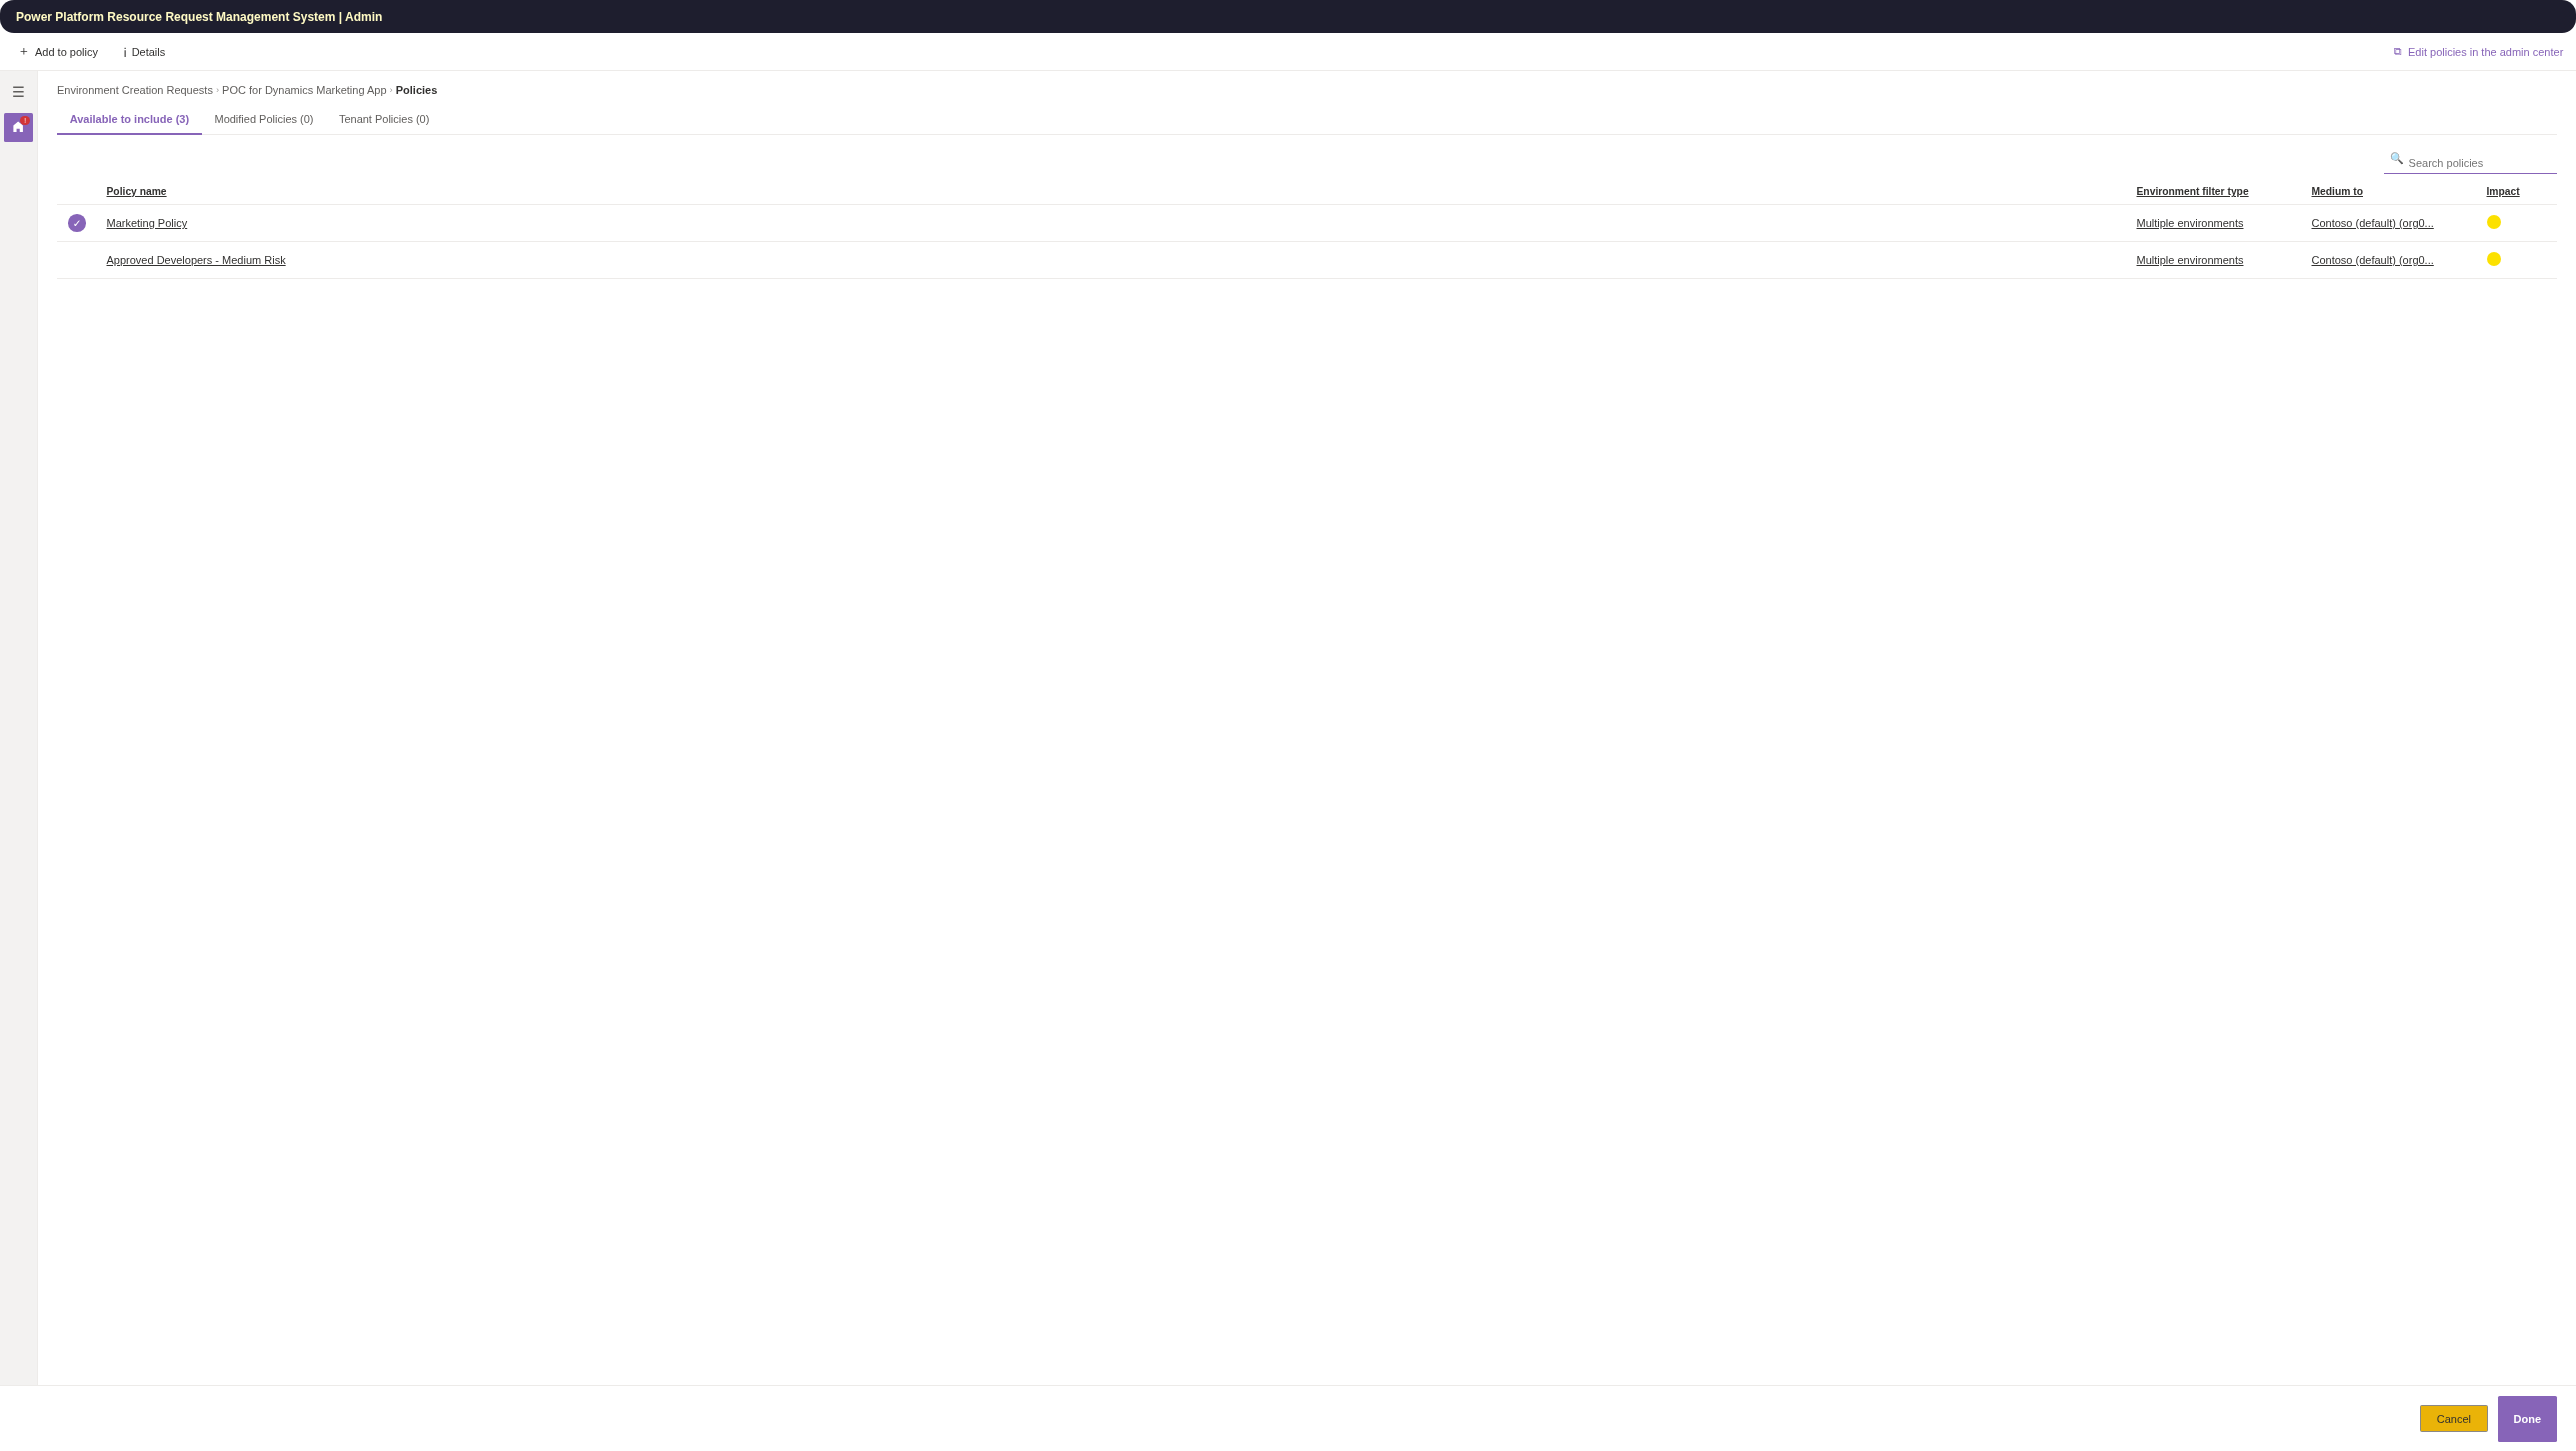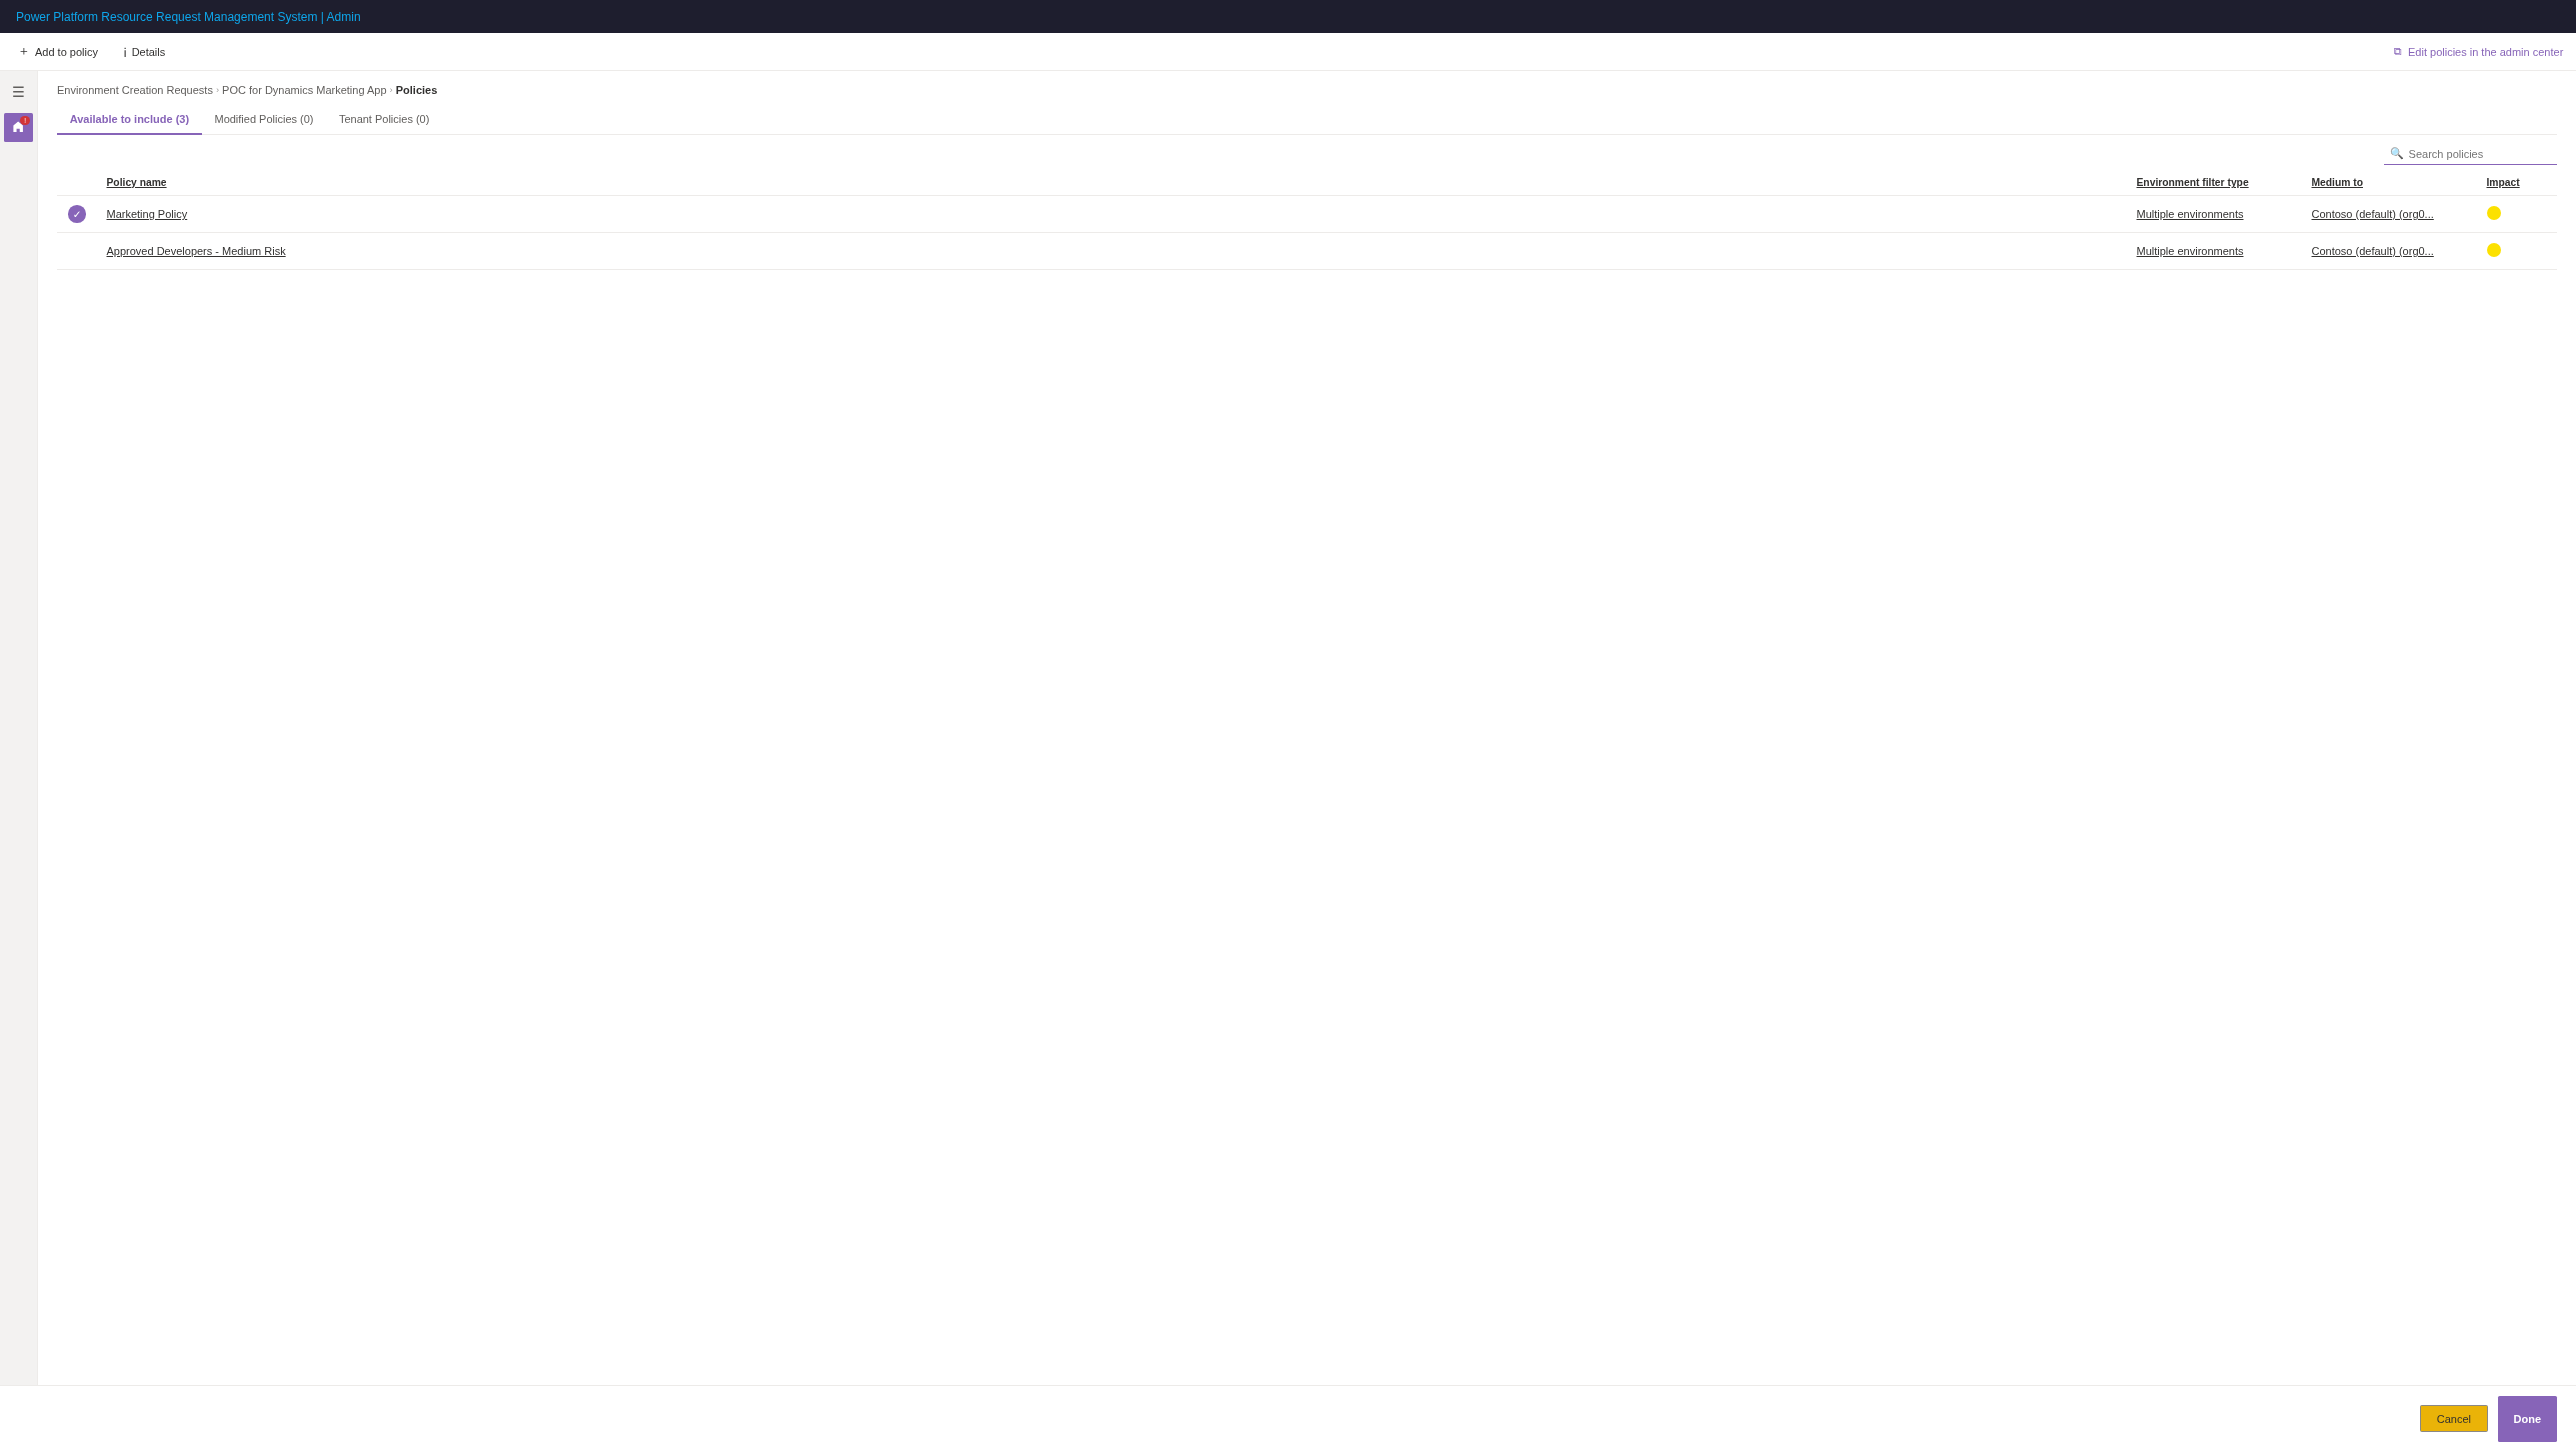--- a/index.html
+++ b/index.html
@@ -1,25 +1,26 @@
 <!DOCTYPE html>
 <html style="font-size:12.7px"><head>
   <meta charset="utf-8">
   <style>
     * { box-sizing: border-box; margin: 0; padding: 0; }
     body { font-family: 'Segoe UI', sans-serif; font-size: 11px; color: #323130; background: #fff; height: 100vh; display: flex; flex-direction: column; }
 
     
     .title-bar {
       background: #1e1e2e;
-      color: #0ea5e9;
+      color: #fef9c3;
       padding: 9.5px 16px;
       font-size: 12px;
-      font-weight: 400;
+      font-weight: 700;
       flex-shrink: 0;
+      border-radius: 14px;
     }
 
     
     .toolbar {
       display: flex;
       align-items: center;
       justify-content: space-between;
       padding: 6.4px 12.7px;
       border-bottom: 0.8px solid #edebe9;
       flex-shrink: 0;
@@ -110,21 +111,21 @@
       display: flex; justify-content: flex-end;
       padding: 9.5px 0 6.4px 0;
     }
     .search-box {
       display: flex; align-items: center;
       border-bottom: 1.6px solid #8764b8;
       padding: 3.2px 6.4px; gap: 4.8px; min-width: 159px;
     }
     .search-box input {
       border: none; outline: none; font-size: 11px; color: #323130;
-      background: transparent; flex: 1;
+      background: transparent; flex: 1; margin-top: 10px;
     }
     .search-icon { color: #8764b8; font-size: 11px; }
 
     
     .policy-table { width: 100%; border-collapse: collapse; text-decoration: underline; }
     .policy-table th {
       text-align: left; font-size: 10.3px; font-weight: 600;
       color: #323130; padding: 6.4px 9.5px;
       border-bottom: 0.8px solid #edebe9;
     }

